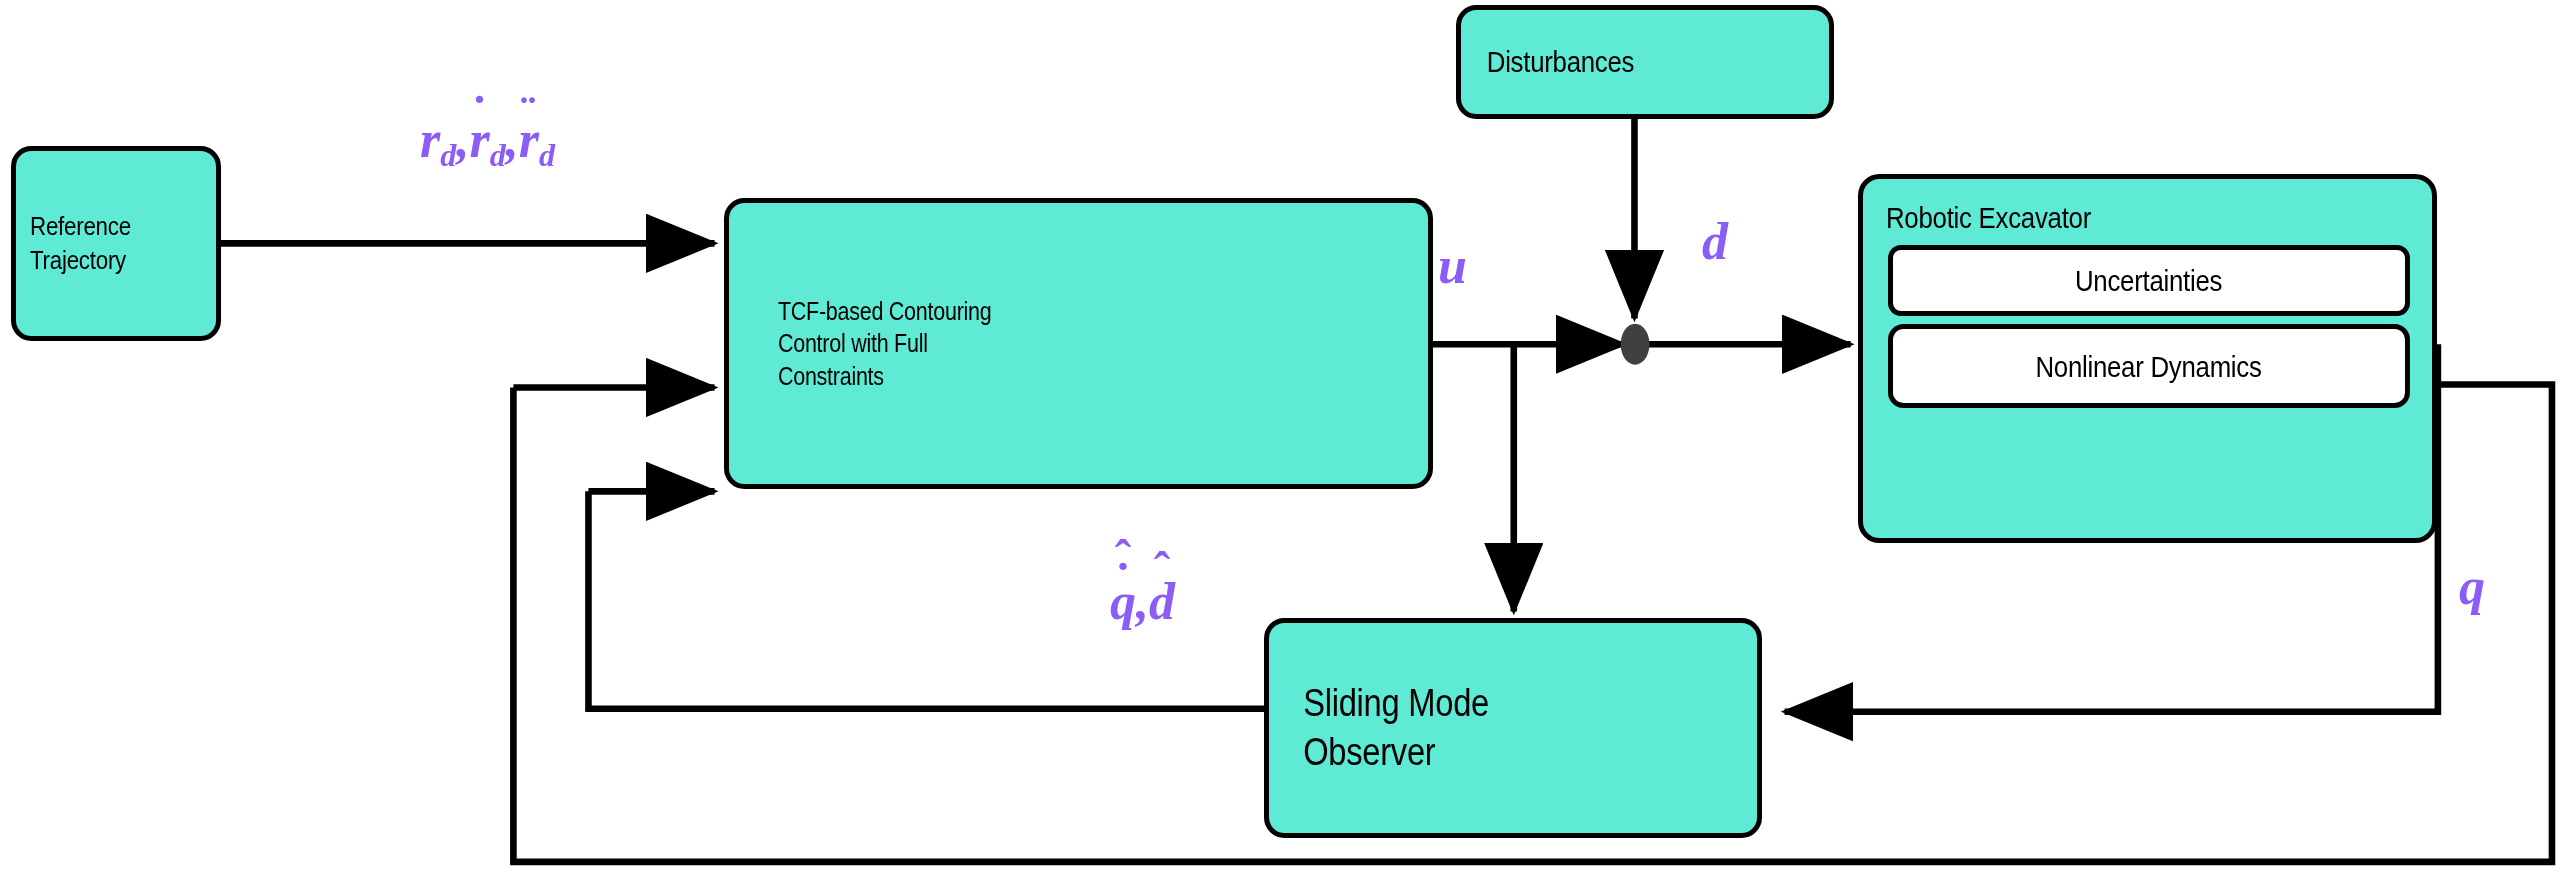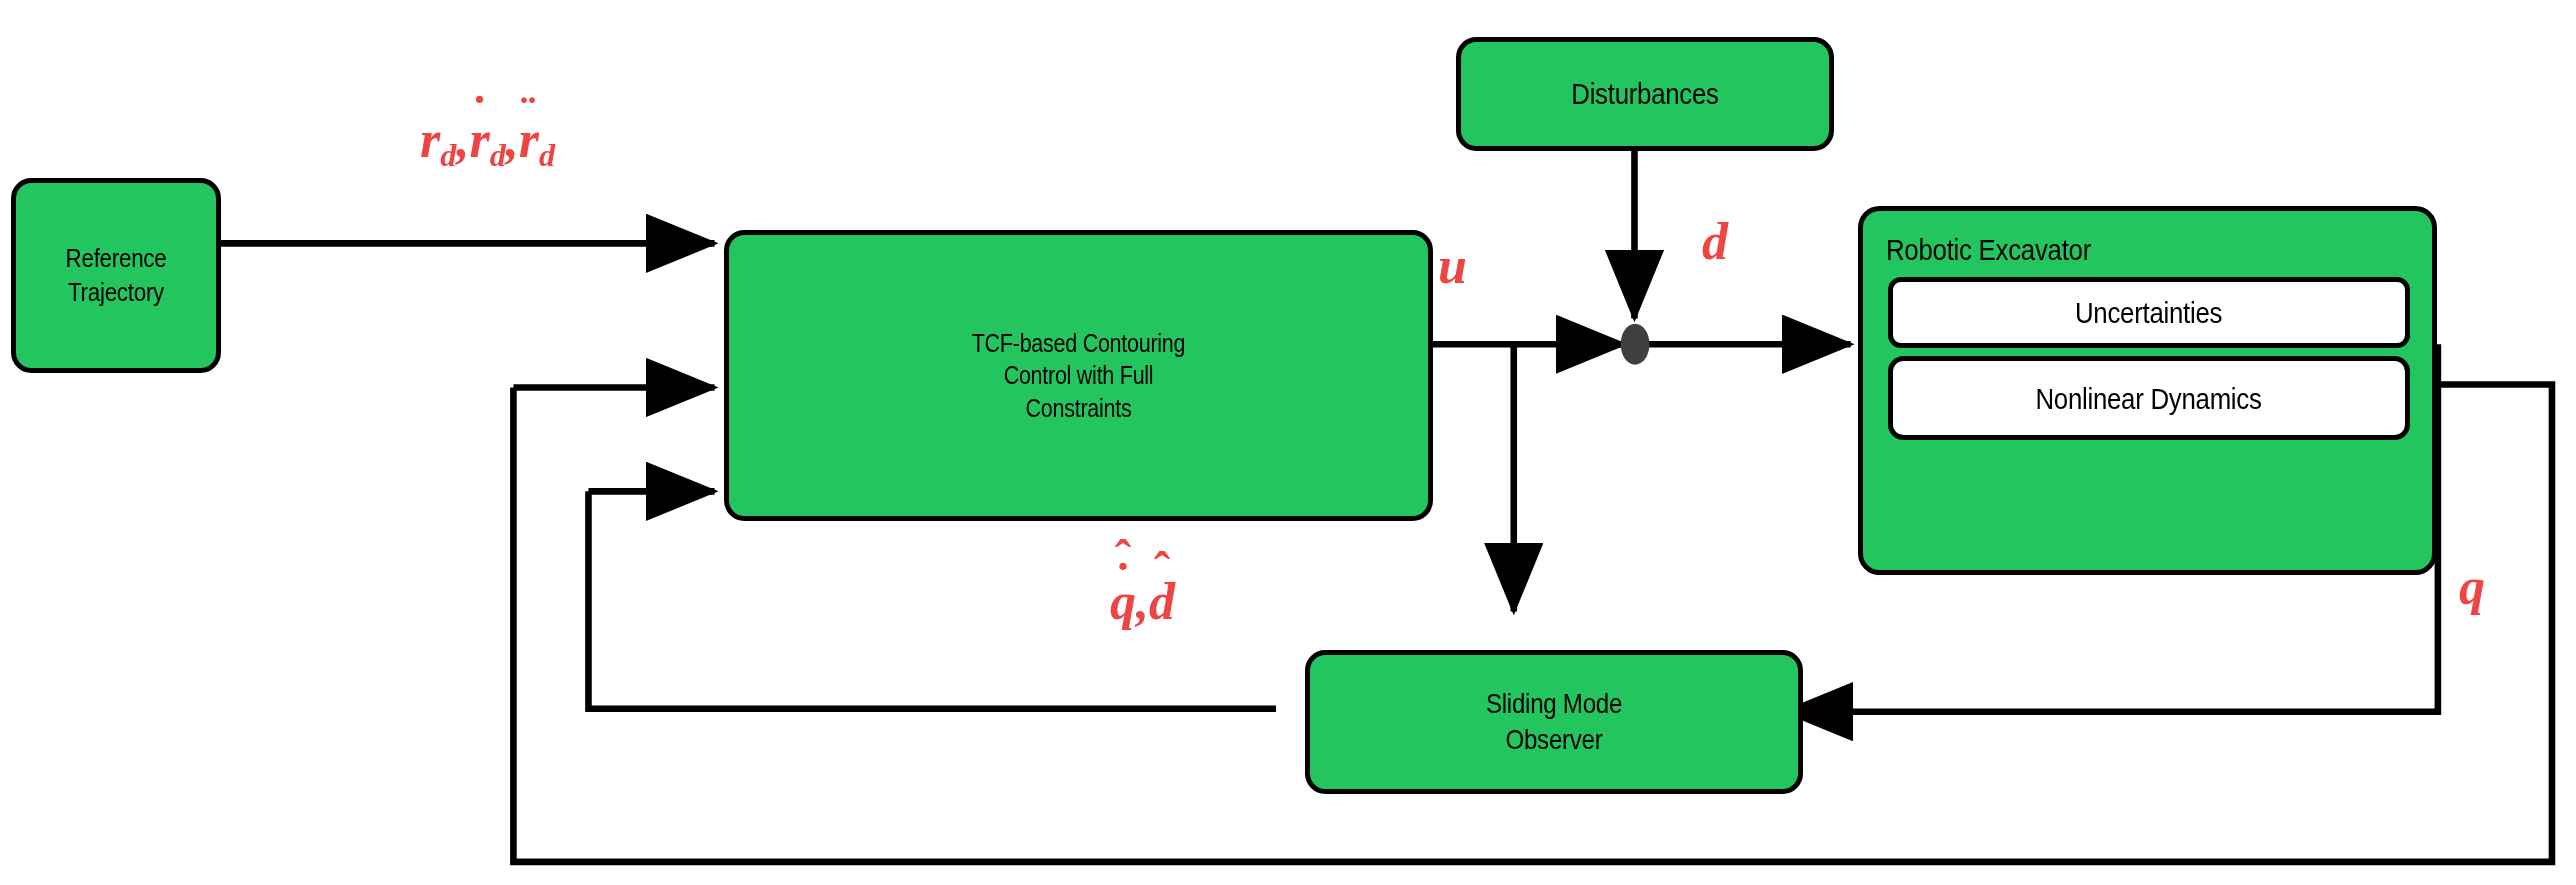--- a/index.html
+++ b/index.html
@@ -19,33 +19,31 @@
     position: absolute;
     inset: 0;
     width: 2576px;
     height: 886px;
   }
 
   
   .block {
     position: absolute;
     box-sizing: border-box;
-    background: #22c55e;
+    background: #5eead4;
     border: 5.4px solid #000000;
     border-radius: 20.4px;
     display: flex;
     align-items: center;
     justify-content: center;
-    text-align: center;
     color: #000000;
     font-family: "Liberation Sans", sans-serif;
     line-height: 1.30;
     letter-spacing: -0.3px;
     z-index: 3;
-    margin-top: 32px;
   }
   .block-label {
     display: block;
     width: 100%;
     white-space: pre-line;
     transform: scaleX(0.86);
   }
 
   #block-reference-trajectory {
     left: 10.8px; top: 146px; width: 210px; height: 195px;
@@ -59,22 +57,22 @@
     left: 1456px; top: 4.8px; width: 378px; height: 114px;
     font-size: 30px;
   }
   #block-excavator {
     left: 1858px; top: 174px; width: 579px; height: 369px;
     border-radius: 21.6px;
     display: block;
     padding: 16px;
   }
   #block-observer {
-    left: 1305px; top: 618px; width: 498px; height: 144px;
-    font-size: 28px;
+    left: 1264px; top: 618px; width: 498px; height: 220px;
+    font-size: 38px;
   }
 
   
   #excavator-title {
     position: absolute;
     left: 23px; top: 19px;
     font-size: 30px;
     color: #000000;
     white-space: nowrap;
     transform: scaleX(0.86);
@@ -95,21 +93,21 @@
   .sub-block span { transform: scaleX(0.86); white-space: nowrap; }
   #sub-block-uncertainties { left: 25px; top: 66px; width: 522px; height: 71px; border-radius: 13px; }
   #sub-block-nonlinear-dynamics { left: 25px; top: 145px; width: 522px; height: 84px; }
 
   
   .math {
     position: absolute;
     font-family: "Liberation Serif", serif;
     font-style: italic;
     font-weight: bold;
-    color: #ef4444;
+    color: #8b5cf6;
     white-space: nowrap;
     z-index: 4;
     line-height: 1;
     text-align: center;
   }
   .math sub {
     font-size: 0.62em;
     font-style: italic;
     font-weight: bold;
     vertical-align: -0.28em;

